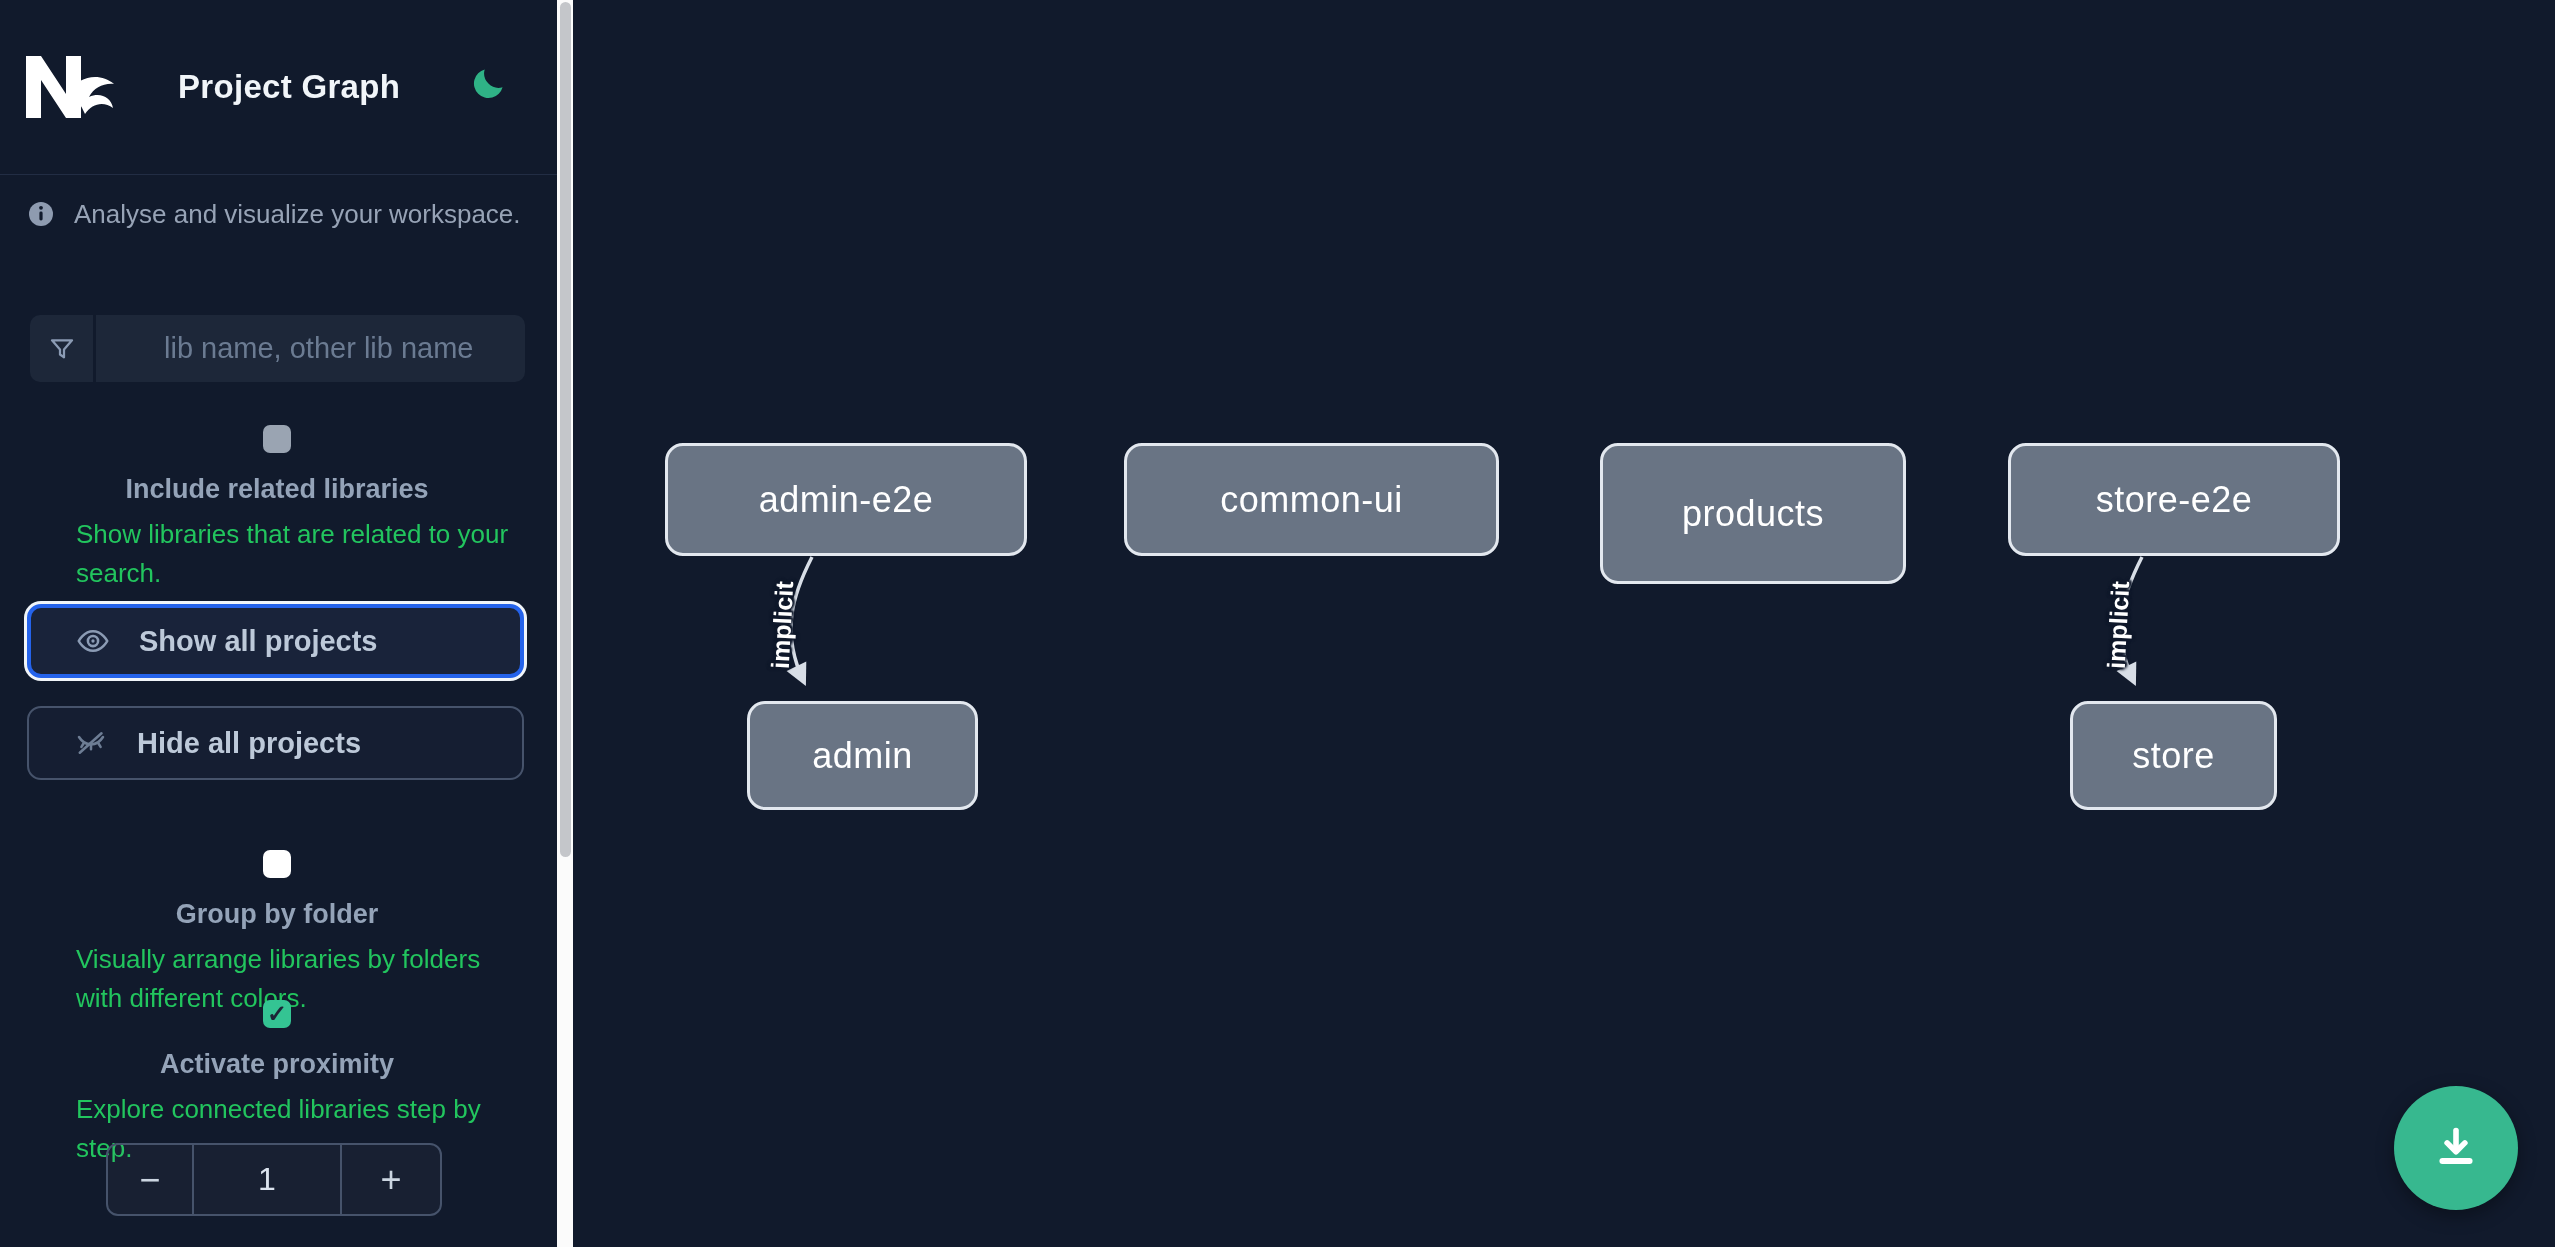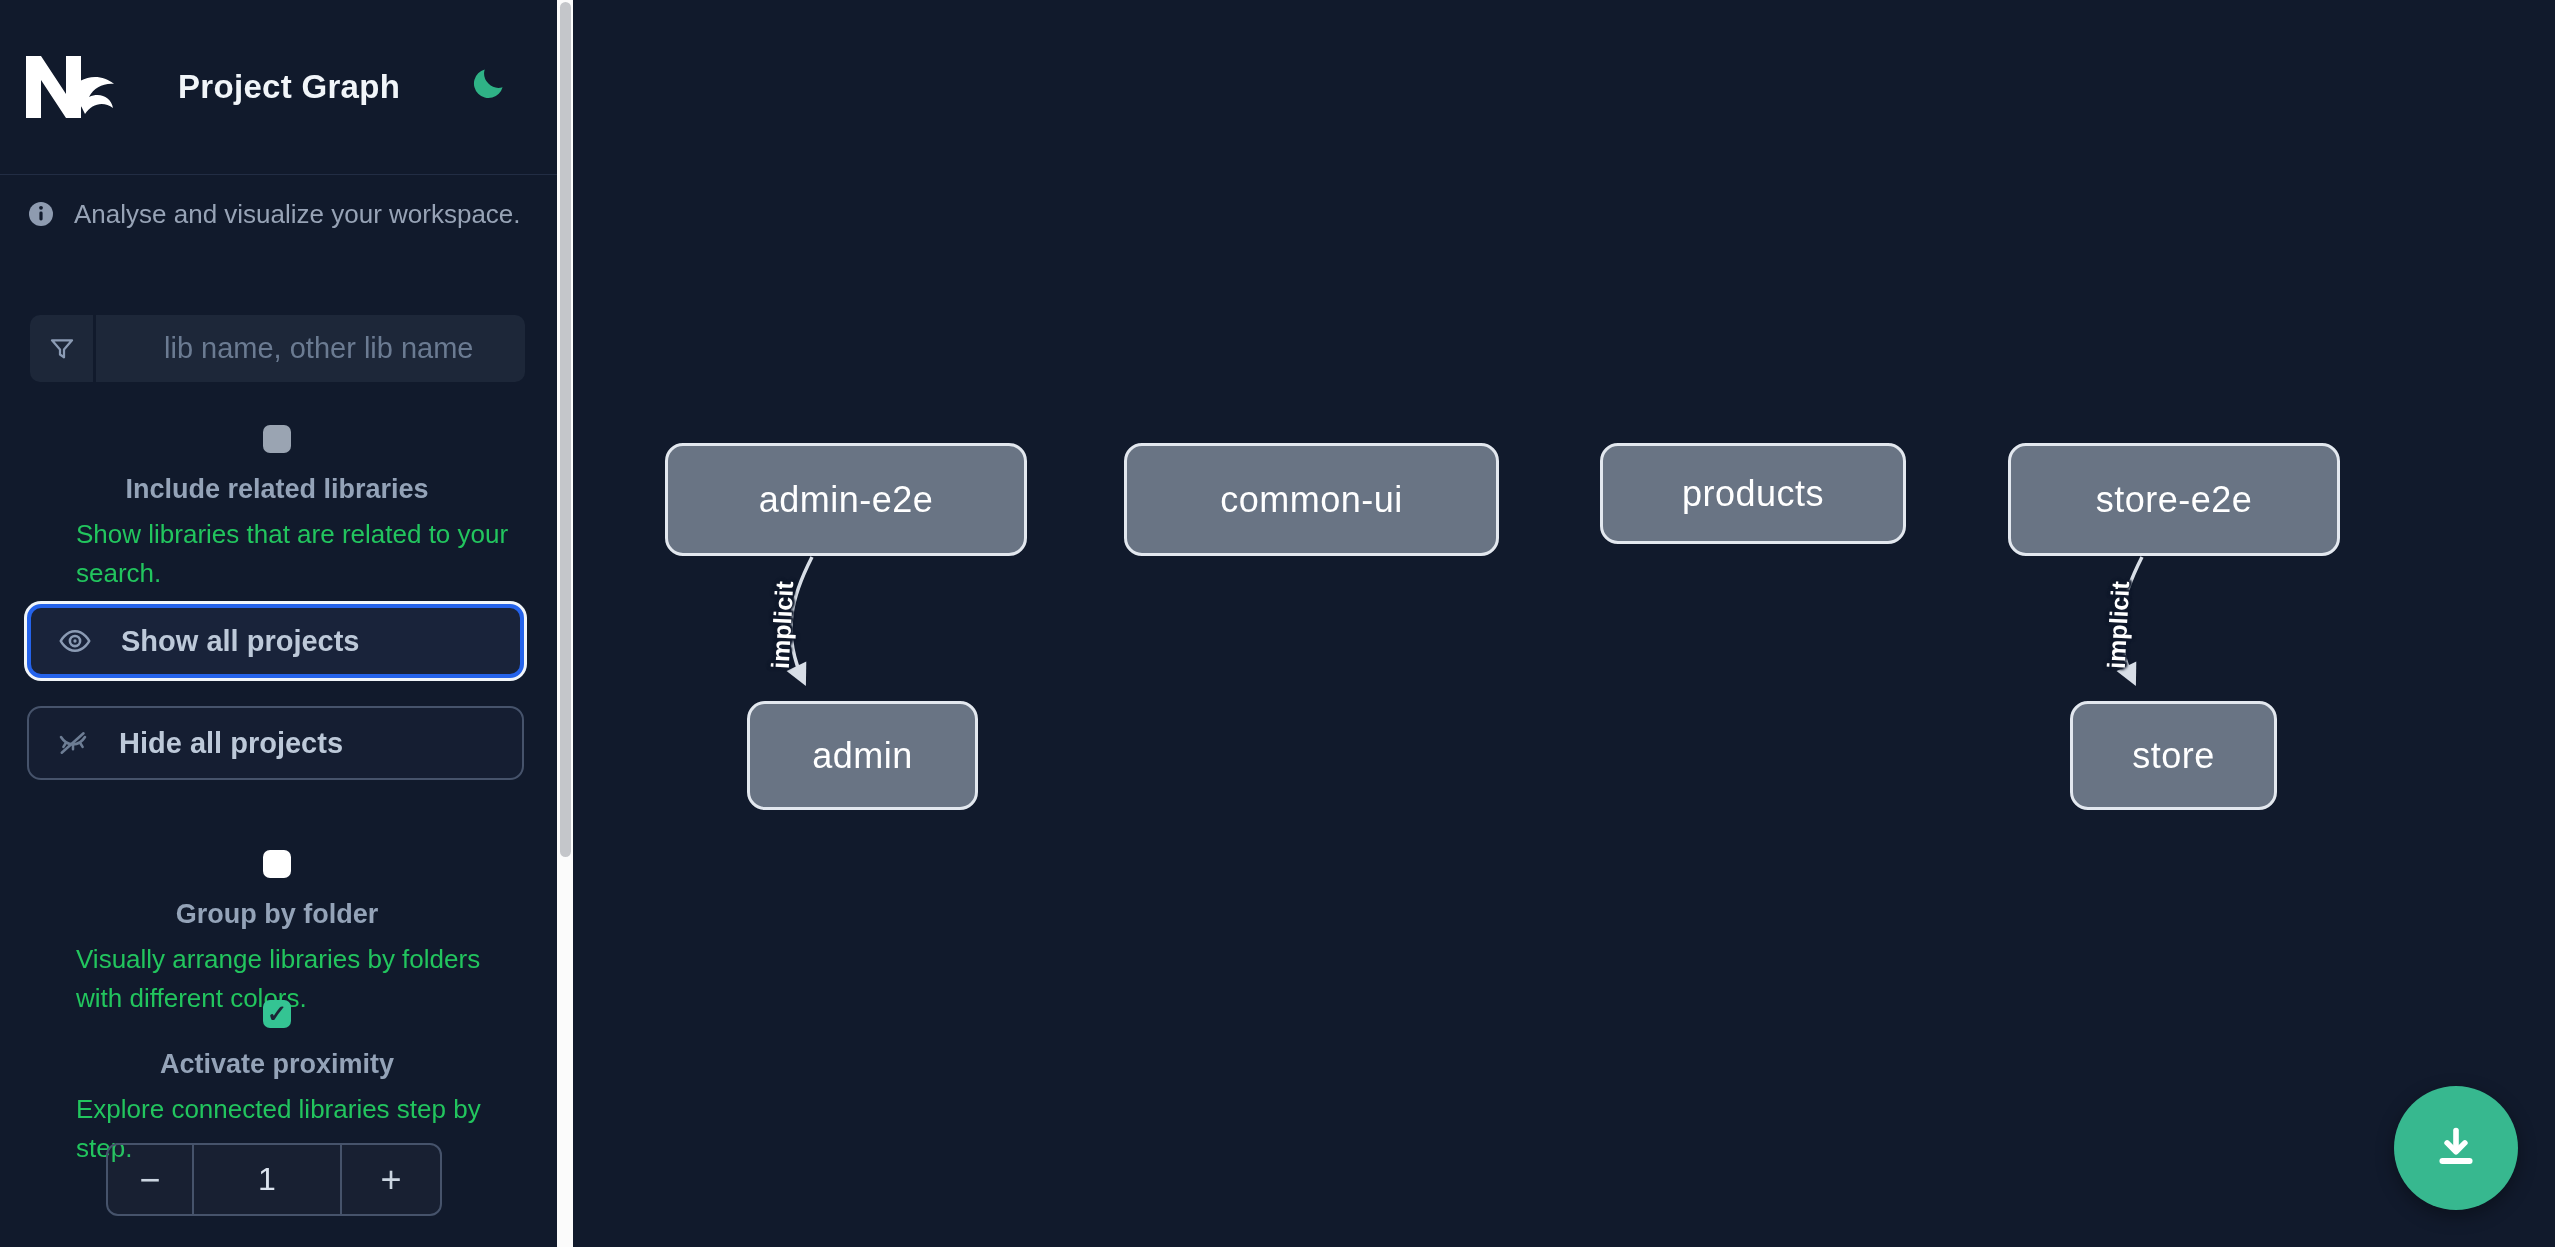--- a/index.html
+++ b/index.html
@@ -32,21 +32,21 @@
   .opt-head{display:flex;align-items:center;gap:21px;flex-direction:column;}
   .cbx{width:28px;height:28px;border-radius:7px;flex:0 0 auto;display:flex;align-items:center;
        justify-content:center;cursor:pointer;}
   .cbx.gray{background:#9aa4b2;}
   .cbx.white{background:#ffffff;}
   .cbx.green{background:#34c493;color:#1c2637;font-size:24px;font-weight:700;line-height:1;}
   .opt-label{font-size:27px;font-weight:600;color:#94a3b8;cursor:pointer;}
   .opt-desc{margin:10px 0 0 49px;font-size:26px;color:#22c55e;line-height:39px;max-width:455px;}
 
   .sb-btn{position:absolute;left:27px;width:497px;height:74px;border-radius:14px;display:flex;
-          align-items:center;gap:28px;padding:0 0 0 26px;box-sizing:border-box;cursor:pointer;
+          align-items:center;gap:28px;padding:0 0 0 44px;box-sizing:border-box;cursor:pointer;
           font-family:"Liberation Sans",sans-serif;font-size:29px;font-weight:600;color:#bdc9d9;}
   .sb-btn.focused{top:604px;background:#19233a;border:4px solid #2563eb;
                   box-shadow:0 0 0 3px #f1f5f9;}
   .sb-btn.plain{top:706px;background:#151e32;border:2px solid #46536b;text-align:right;}
 
   .stepper{position:absolute;left:106px;top:1143px;width:336px;height:73px;border:2px solid #46536b;
            border-radius:12px;display:flex;box-sizing:border-box;background:rgba(148,163,184,0.05);
            color:#dbe3ee;}
   .stp-btn{width:84px;display:flex;align-items:center;justify-content:center;font-size:36px;
            color:#cbd5e1;cursor:pointer;background:none;border:none;
@@ -178,21 +178,21 @@
     </defs>
     <path d="M 812 557 C 793 594, 780 632, 804 682" fill="none" stroke="#d8dee7" stroke-width="3.5" marker-end="url(#arrow)"></path>
     <path d="M 2142 557 C 2123 594, 2110 632, 2134 682" fill="none" stroke="#d8dee7" stroke-width="3.5" marker-end="url(#arrow)"></path>
   </svg>
 
   <div class="edge-label" style="left:702px;top:609px;transform:rotate(-87deg);">implicit</div>
   <div class="edge-label" style="left:2038px;top:609px;transform:rotate(-87deg);">implicit</div>
 
   <div class="node" style="left:665px;top:443px;width:362px;height:113px;">admin-e2e</div>
   <div class="node" style="left:1124px;top:443px;width:375px;height:113px;">common-ui</div>
-  <div class="node" style="left:1600px;top:443px;width:306px;height:101px;">products</div>
+  <div class="node" style="left:1600px;top:443px;width:306px;height:141px;">products</div>
   <div class="node" style="left:2008px;top:443px;width:332px;height:113px;">store-e2e</div>
   <div class="node" style="left:730px;top:701px;width:231px;height:109px;margin-left:17px;">admin</div>
   <div class="node" style="left:2070px;top:701px;width:207px;height:109px;">store</div>
 
   <button class="fab">
     <svg width="56" height="56" viewBox="0 0 24 24" fill="none">
       <path d="M12 4.5 V13" stroke="#ffffff" stroke-width="2.4" stroke-linecap="round"></path>
       <path d="M8.2 9.8 12 13.6 15.8 9.8" stroke="#ffffff" stroke-width="2.4" stroke-linecap="round" stroke-linejoin="round"></path>
       <path d="M6.2 17.6 H17.8" stroke="#ffffff" stroke-width="2.6" stroke-linecap="round"></path>
     </svg>

